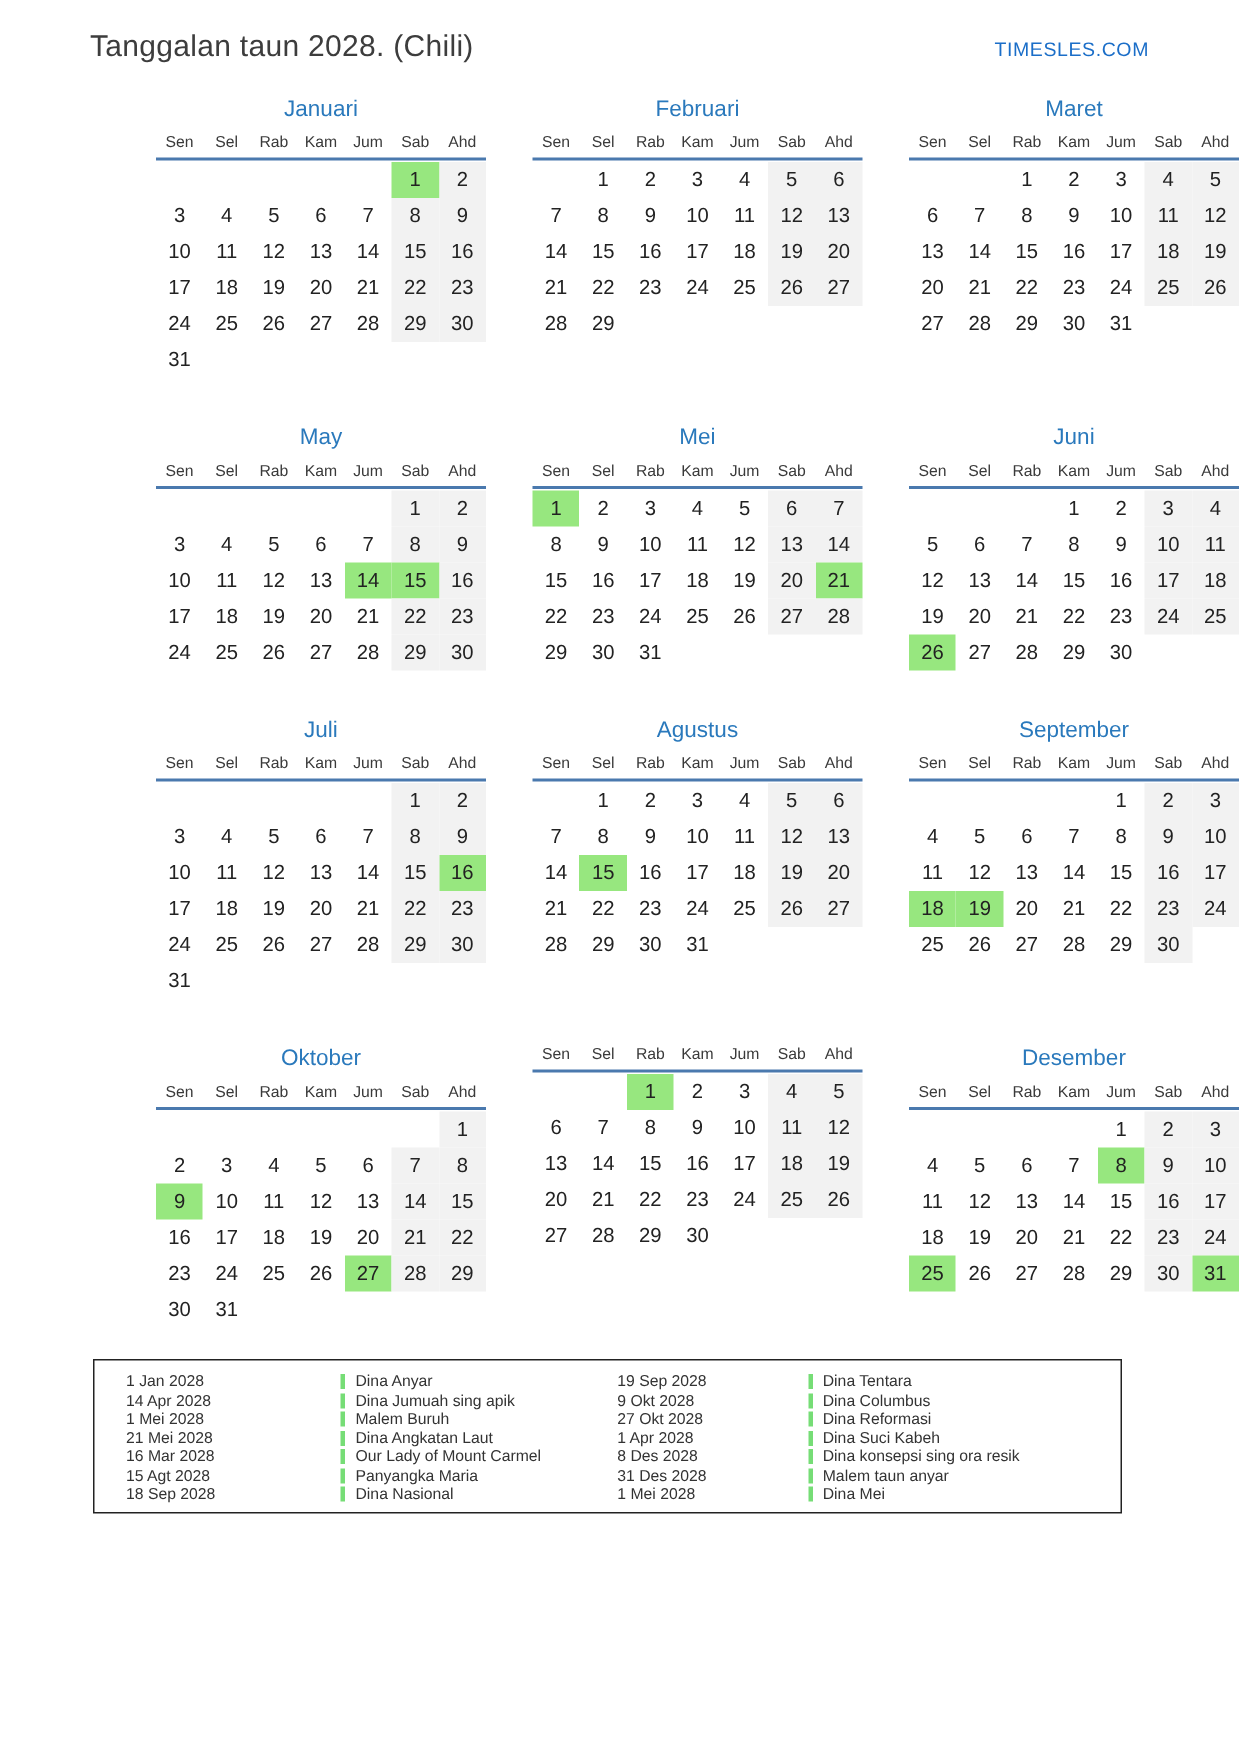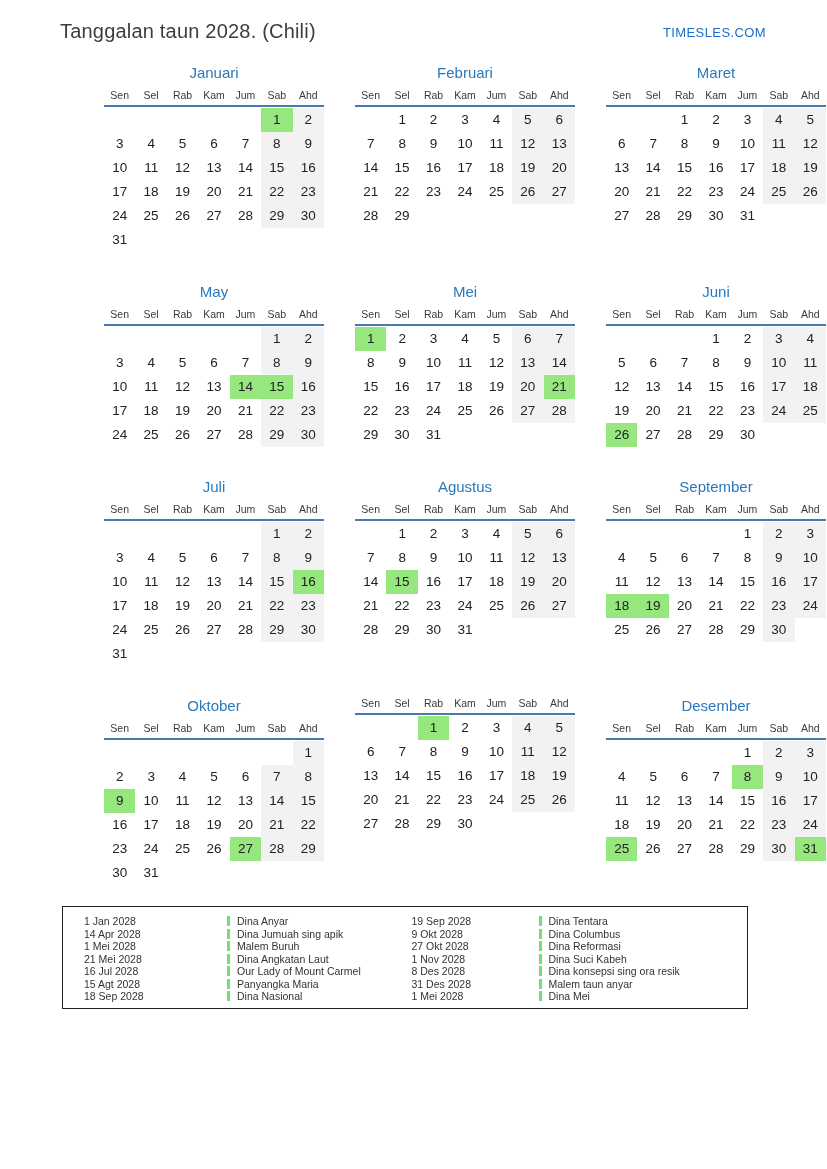--- a/index.html
+++ b/index.html
@@ -674,21 +674,21 @@
           <span class="ldate">1 Mei 2028</span>
           <span class="lbar"></span>
           <span class="lname">Malem Buruh</span>
         </div>
         <div class="lrow">
           <span class="ldate">21 Mei 2028</span>
           <span class="lbar"></span>
           <span class="lname">Dina Angkatan Laut</span>
         </div>
         <div class="lrow">
-          <span class="ldate">16 Jul 2028</span>
+          <span class="ldate">16 Mar 2028</span>
           <span class="lbar"></span>
           <span class="lname">Our Lady of Mount Carmel</span>
         </div>
         <div class="lrow">
           <span class="ldate">15 Agt 2028</span>
           <span class="lbar"></span>
           <span class="lname">Panyangka Maria</span>
         </div>
         <div class="lrow">
           <span class="ldate">18 Sep 2028</span>
@@ -706,21 +706,21 @@
           <span class="ldate">9 Okt 2028</span>
           <span class="lbar"></span>
           <span class="lname">Dina Columbus</span>
         </div>
         <div class="lrow">
           <span class="ldate">27 Okt 2028</span>
           <span class="lbar"></span>
           <span class="lname">Dina Reformasi</span>
         </div>
         <div class="lrow">
-          <span class="ldate">1 Nov 2028</span>
+          <span class="ldate">1 Apr 2028</span>
           <span class="lbar"></span>
           <span class="lname">Dina Suci Kabeh</span>
         </div>
         <div class="lrow">
           <span class="ldate">8 Des 2028</span>
           <span class="lbar"></span>
           <span class="lname">Dina konsepsi sing ora resik</span>
         </div>
         <div class="lrow">
           <span class="ldate">31 Des 2028</span>

